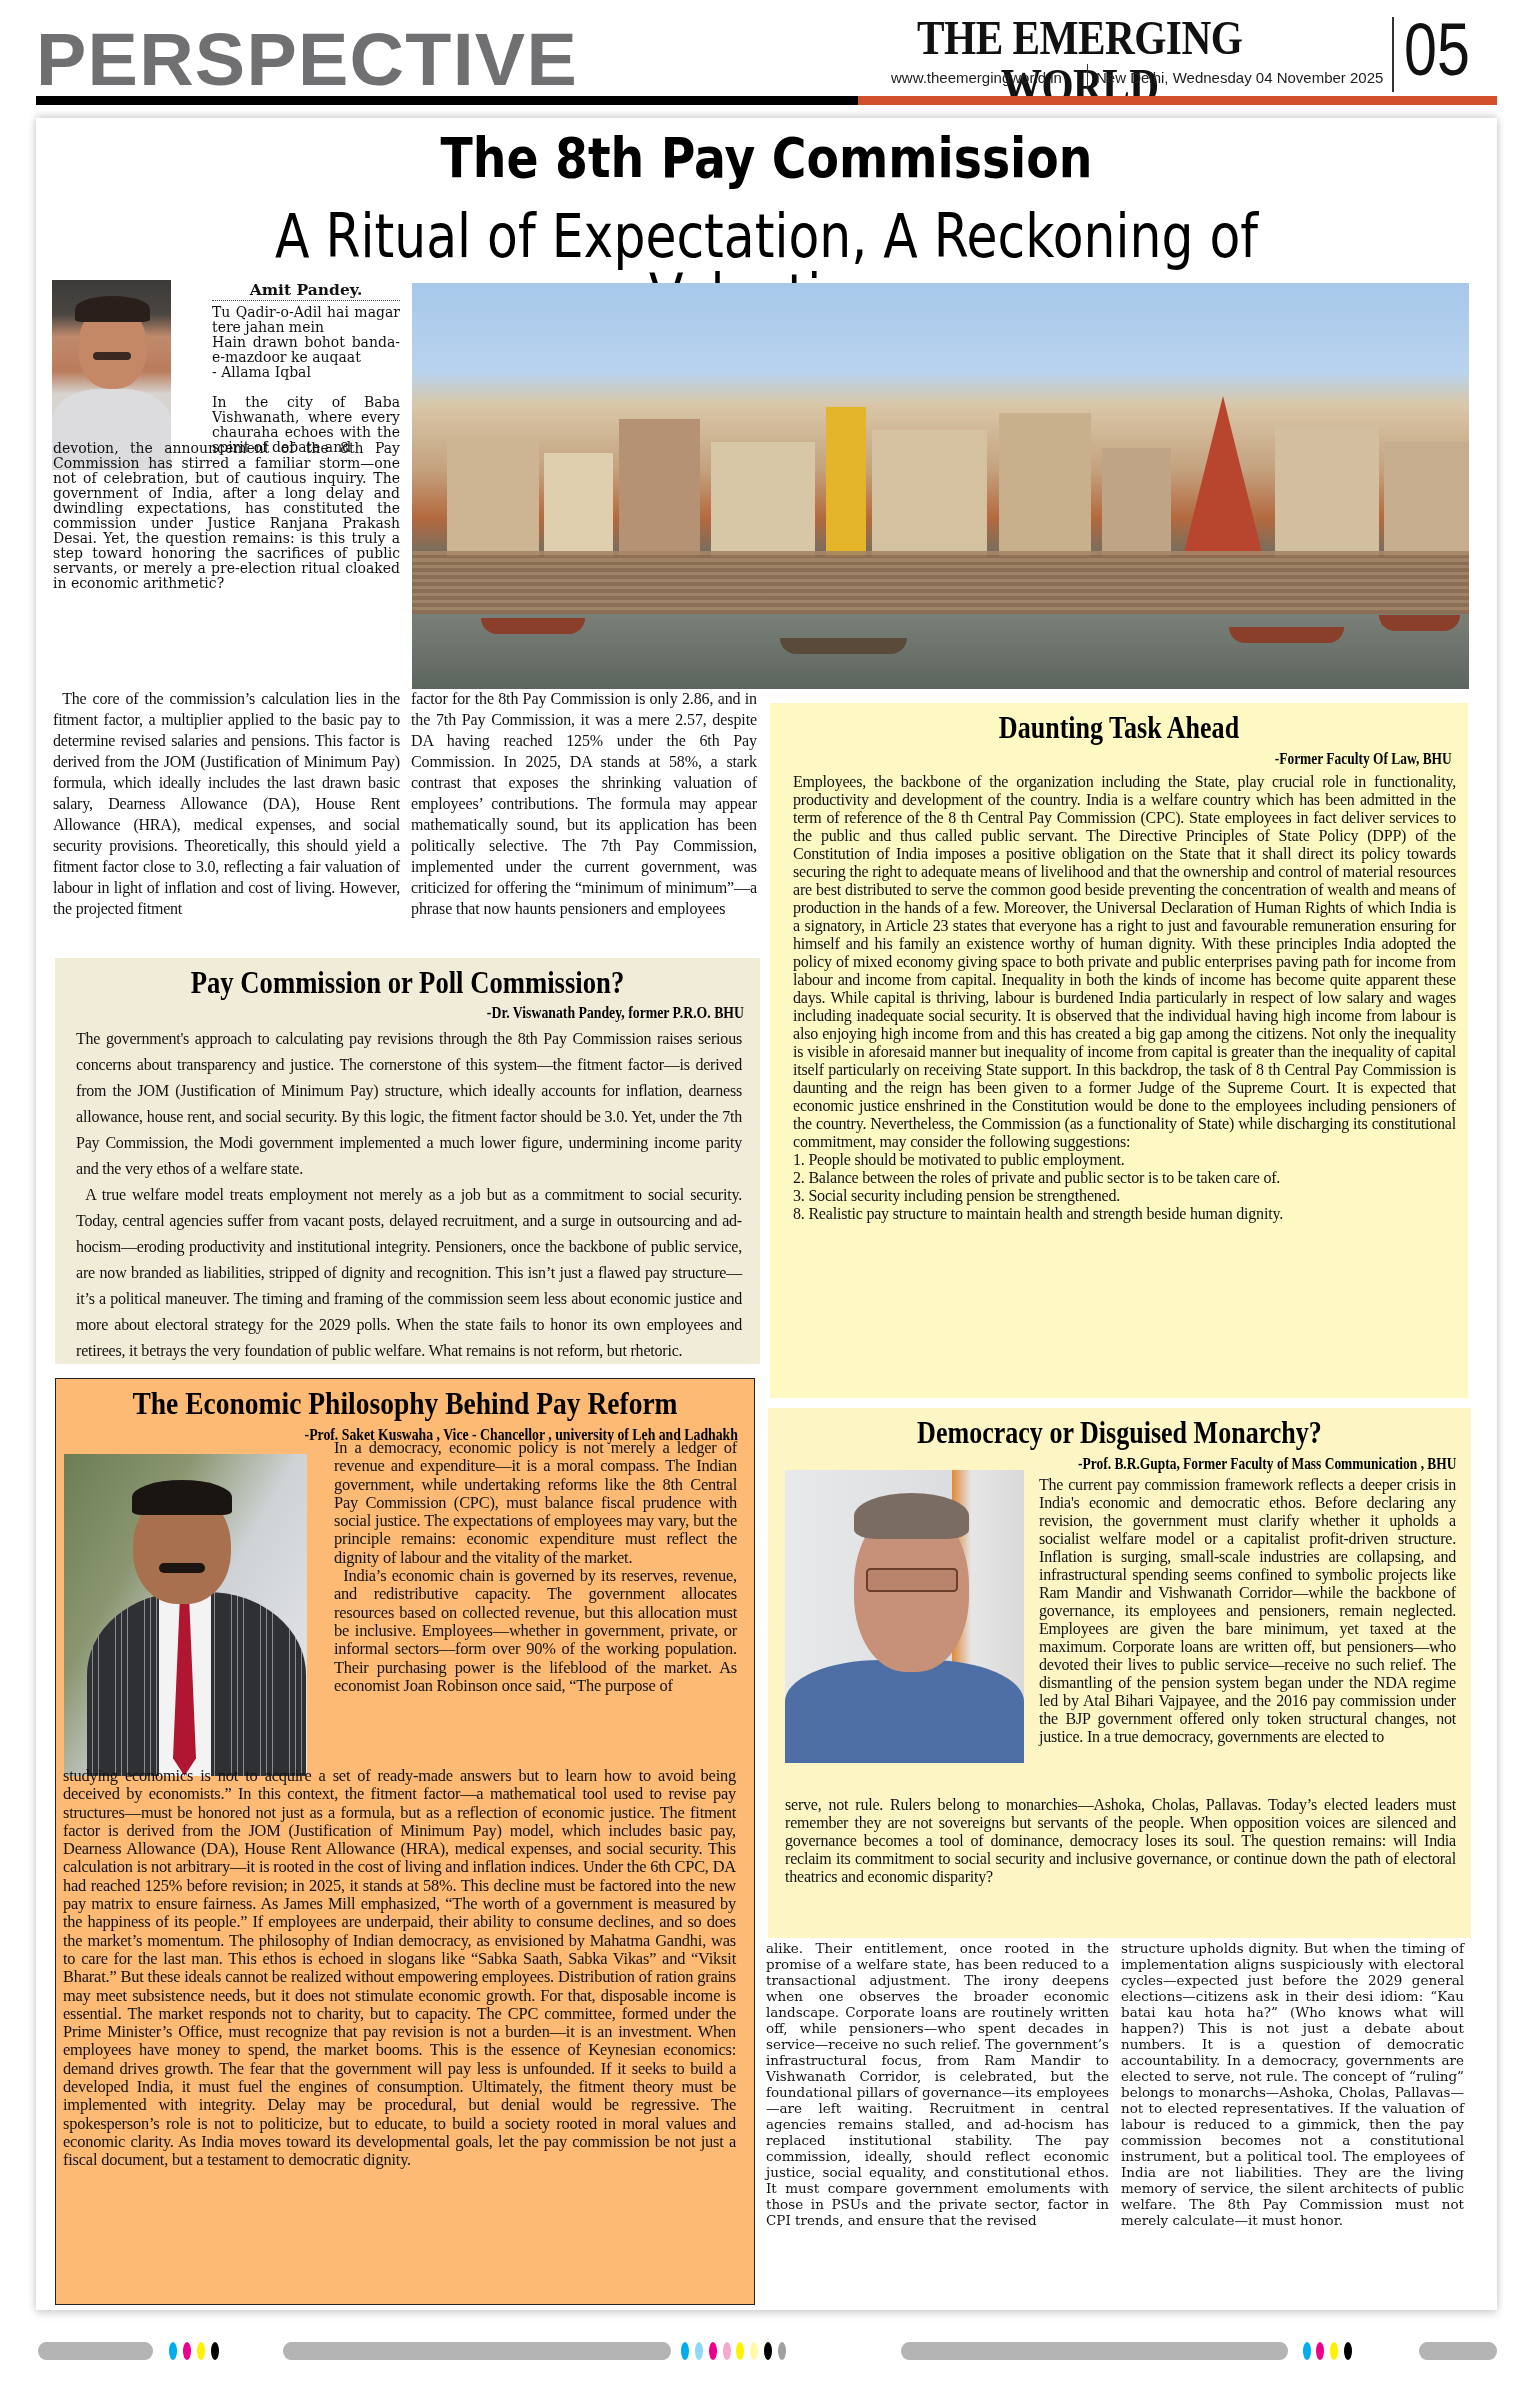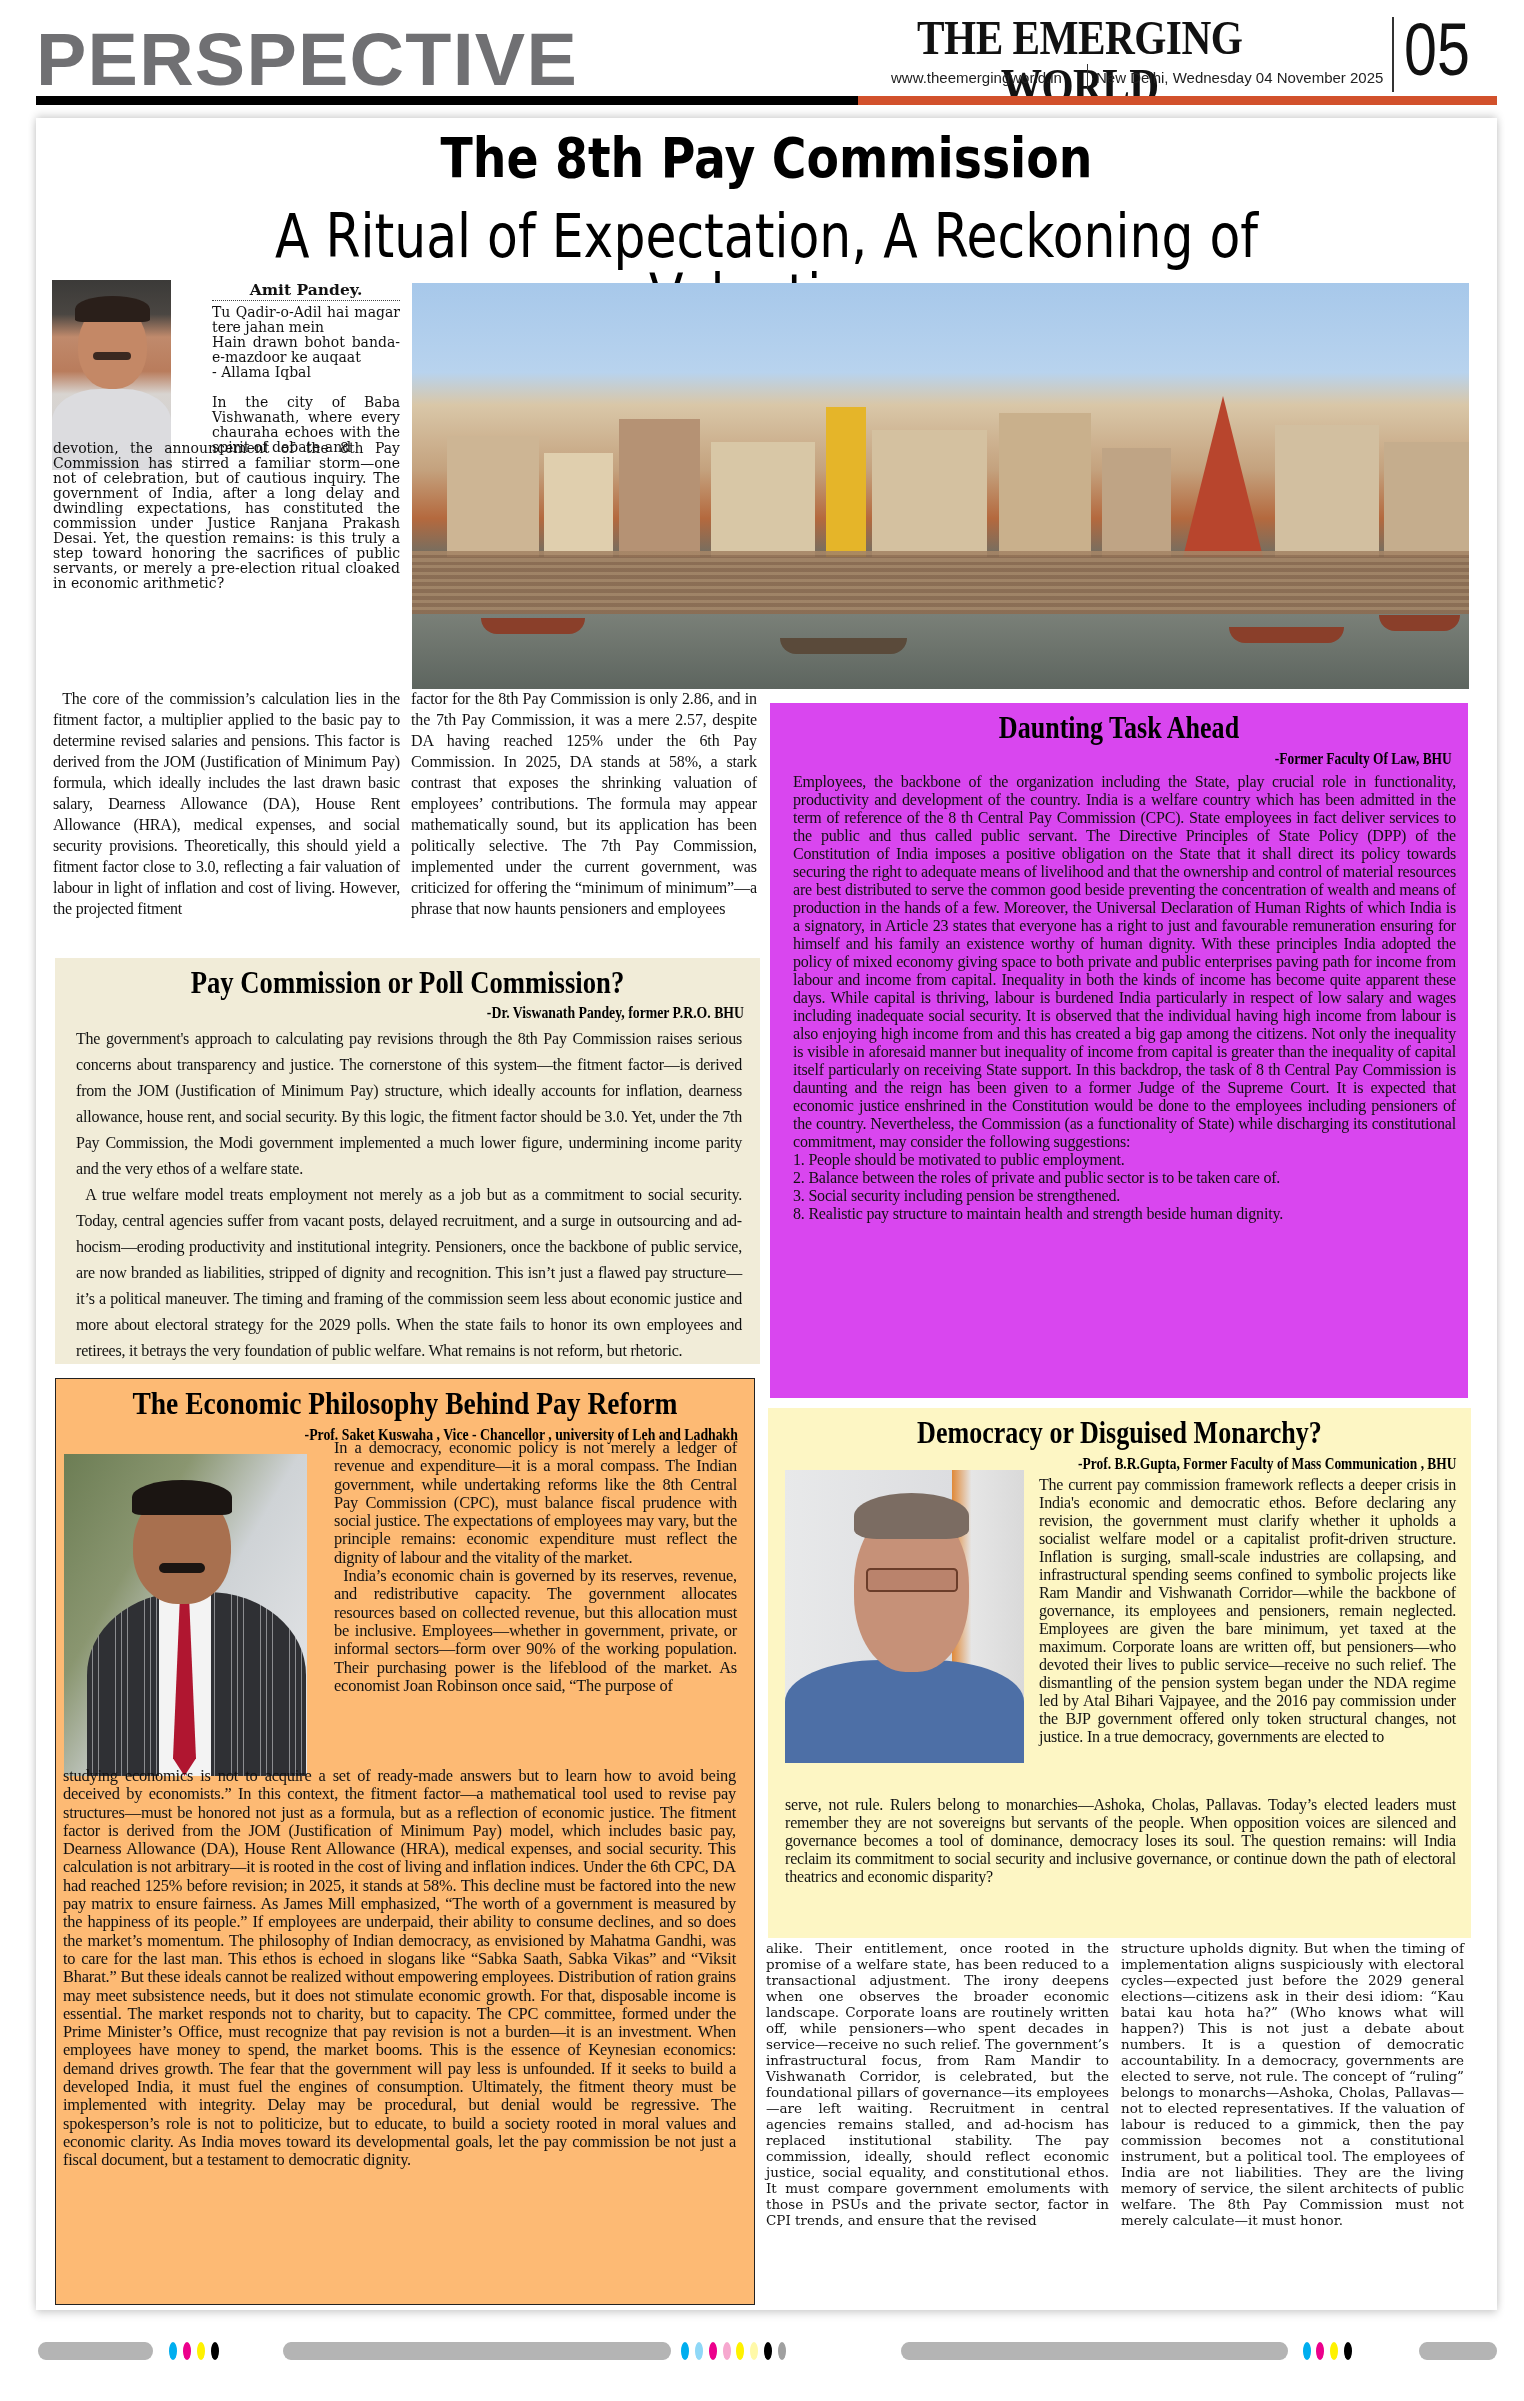--- a/index.html
+++ b/index.html
@@ -43,21 +43,21 @@
   .lead-p3 { position: absolute; left: 411px; top: 688px; width: 346px; font-family: "Liberation Serif", serif; font-size: 16px; line-height: 21px; text-align: justify; letter-spacing: -0.1px; }
 
   .ghat-photo { position: absolute; left: 412px; top: 283px; width: 1057px; height: 406px; overflow: hidden; background: linear-gradient(180deg, #a7c8ea 0%, #b8d3ee 22%, #d9c7a8 30%, #c4a27e 46%, #b4693e 58%, #6b6f66 68%, #6b7a74 80%, #58605b 100%); }
   .ghat-photo .building { position: absolute; bottom: 132px; background: #d8c09a; }
   .ghat-photo .temple { position: absolute; bottom: 132px; width: 0; height: 0; border-left: 40px solid transparent; border-right: 40px solid transparent; }
   .ghat-photo .steps { position: absolute; left: 0; bottom: 69px; width: 100%; height: 69px; background: repeating-linear-gradient(180deg, #a58566 0 3.5px, #8e6d52 3.5px 7px); opacity: 0.9; }
   .ghat-photo .water { position: absolute; left: 0; bottom: 0; width: 100%; height: 75px; background: linear-gradient(180deg, #7a8078 0%, #5d655f 100%); }
   .ghat-photo .boat { position: absolute; height: 16px; border-radius: 0 0 23px 23px; background: #8a3f2a; }
 
   
-  .box-blue { position: absolute; left: 770px; top: 703px; width: 698px; height: 695px; background: #d946ef; }
+  .box-blue { position: absolute; left: 770px; top: 703px; width: 698px; height: 695px; background: #fef9c3; }
   .box-blue .box-title { position: absolute; left: 0; top: 9.2px; width: 100%; font-size: 31px; line-height: 1; transform: scaleX(0.84); }
   .box-blue .byline { position: absolute; right: 16px; top: 47px; font-size: 16px; transform: scaleX(0.84); transform-origin: right; }
   .box-blue .body { position: absolute; left: 23px; top: 70px; width: 663px; font-family: "Liberation Serif", serif; font-size: 16px; line-height: 18px; text-align: justify; letter-spacing: -0.2px; }
   .box-blue .body ol { list-style: none; text-align: left; }
 
   
   .box-beige { position: absolute; left: 55px; top: 958px; width: 705px; height: 406px; background: #f1ecd8; }
   .box-beige .box-title { position: absolute; left: 0; top: 9.2px; width: 100%; font-size: 31px; line-height: 1; transform: scaleX(0.86); }
   .box-beige .byline { position: absolute; right: 16px; top: 46px; font-size: 16px; transform: scaleX(0.86); transform-origin: right; }
   .box-beige .body { position: absolute; left: 21px; top: 68px; width: 666px; font-family: "Liberation Serif", serif; font-size: 16px; line-height: 26px; text-align: justify; letter-spacing: -0.2px; }

